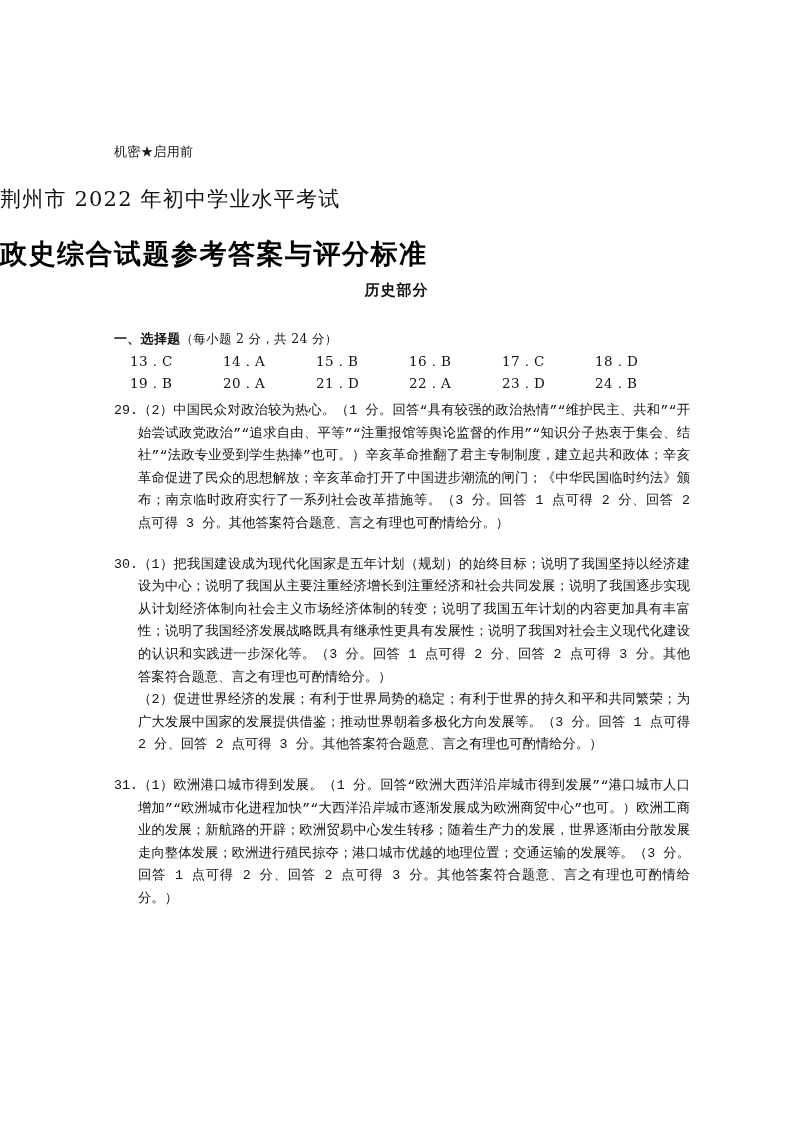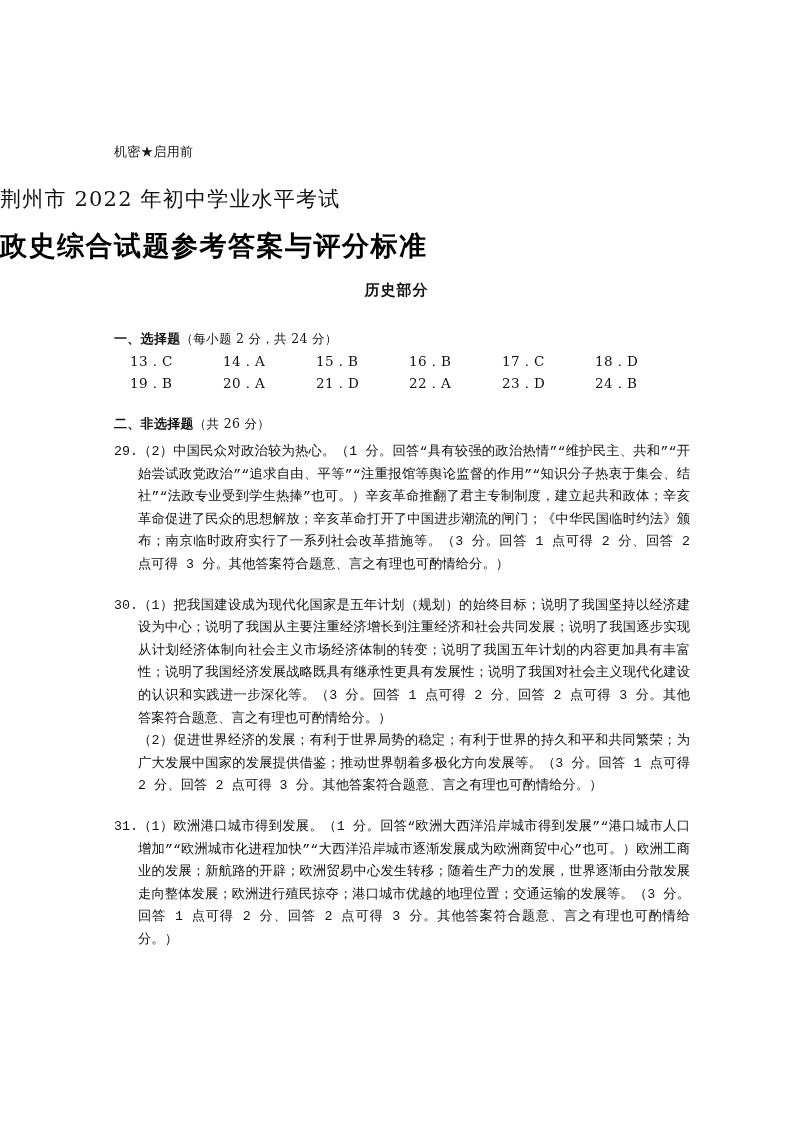--- a/index.html
+++ b/index.html
@@ -46,21 +46,21 @@
   }
   .title-main {
     font-family: "DejaVu Serif", "Liberation Serif", serif;
     font-size: 21px;
     line-height: 32px;
     letter-spacing: 1.2px;
     color: #111;
     white-space: nowrap;
   }
   .title-sub {
-    margin-top: 12px;
+    margin-top: 20px;
     font-family: "DejaVu Sans", "Liberation Sans", sans-serif;
     font-weight: bold;
     font-size: 27px;
     line-height: 38px;
     letter-spacing: 1.5px;
     color: #000;
     white-space: nowrap;
   }
   .section-head {
     position: absolute;
@@ -183,23 +183,20 @@
 
     <div class="mc-row">
       <div class="mc-cell"><span>19．</span><span>B</span></div>
       <div class="mc-cell"><span>20．</span><span>A</span></div>
       <div class="mc-cell"><span>21．</span><span>D</span></div>
       <div class="mc-cell"><span>22．</span><span>A</span></div>
       <div class="mc-cell"><span>23．</span><span>D</span></div>
       <div class="mc-cell"><span>24．</span><span>B</span></div>
     </div>
 
-    <div class="part-heading">
-      <span>二、非选择题</span><span class="paren">（共 26 分）</span>
-    </div>
 
     <div class="gap-small"></div>
 
     <div class="qblock">
       <div class="qnum">29.</div>
       <div class="qbody">
         <p class="next-para">（2）中国民众对政治较为热心。（1 分。回答“具有较强的政治热情”“维护民主、共和”“开始尝试政党政治”“追求自由、平等”“注重报馆等舆论监督的作用”“知识分子热衷于集会、结社”“法政专业受到学生热捧”也可。）辛亥革命推翻了君主专制制度，建立起共和政体；辛亥革命促进了民众的思想解放；辛亥革命打开了中国进步潮流的闸门；《中华民国临时约法》颁布；南京临时政府实行了一系列社会改革措施等。（3 分。回答 1 点可得 2 分、回答 2 点可得 3 分。其他答案符合题意、言之有理也可酌情给分。）</p>
       </div>
     </div>
 

